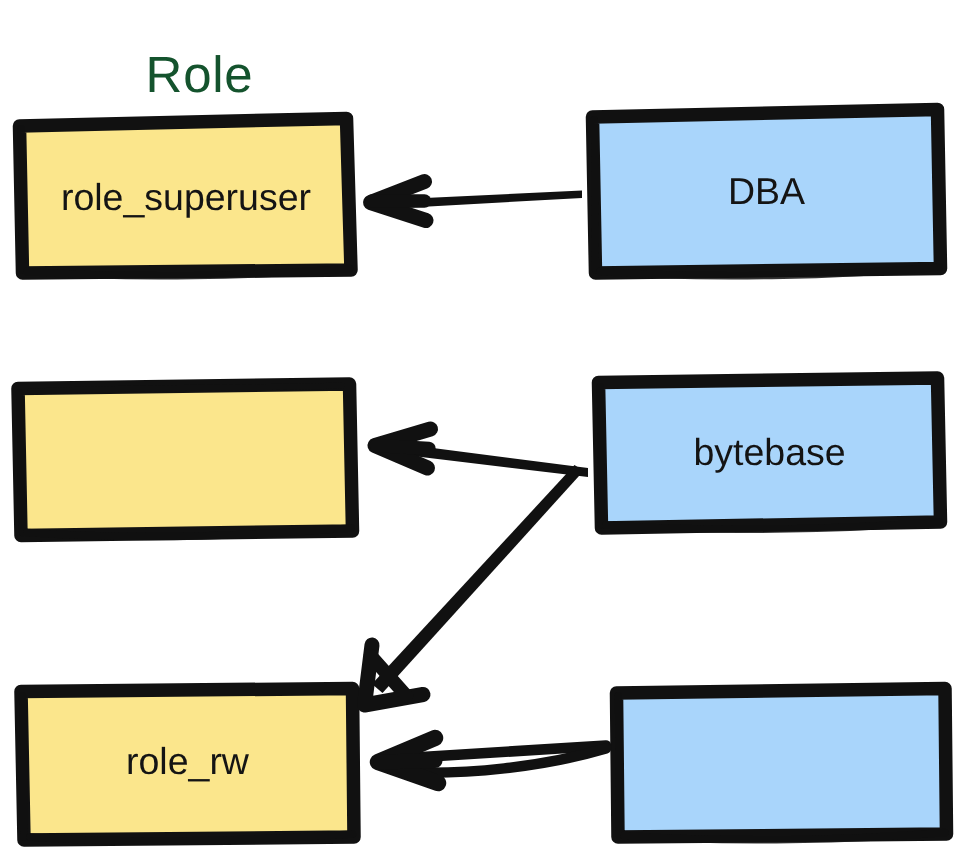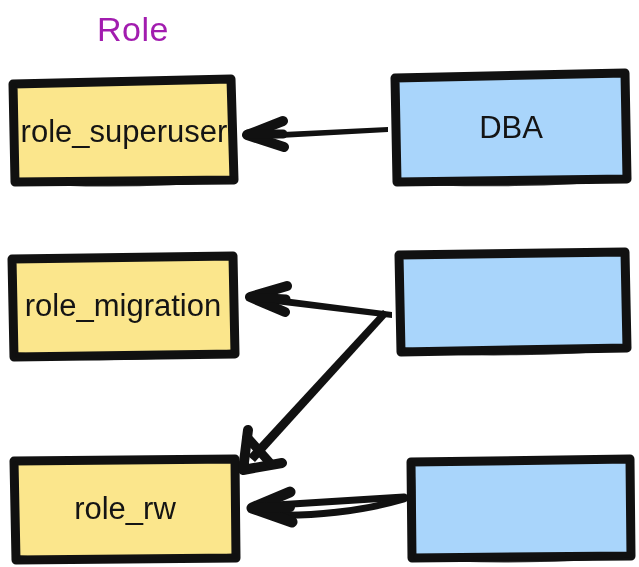--- a/index.html
+++ b/index.html
@@ -17,41 +17,42 @@
     width: 639px;
     height: 567px;
     background: #ffffff;
     overflow: hidden;
   }
   .column-heading {
     position: absolute;
     font-size: 34px;
     font-weight: 400;
     letter-spacing: 0.5px;
-    color: #a21caf;
+    color: #14532d;
     text-align: center;
     line-height: 1;
     white-space: nowrap;
+    margin-top: 21px;
   }
   #heading-role  { left: 28px;  top: 12px; width: 210px; }
   #heading-user  { left: 400px; top: 12px; width: 230px; }
 
   
   #sketch-layer {
     position: absolute;
     left: 0; top: 0;
     width: 639px;
     height: 567px;
   }
   .node-label {
     position: absolute;
     display: flex;
     align-items: center;
     justify-content: center;
-    font-size: 31px;
+    font-size: 25px;
     font-weight: 400;
     color: #141414;
     white-space: nowrap;
     pointer-events: none;
   }
 </style>
 </head>
 <body>
 
 <div id="diagram-root">
@@ -119,21 +120,21 @@
     <g>
       <path d="M404,497 L276,505" fill="none" stroke="#111111" stroke-width="7" stroke-linecap="round"></path>
       <path d="M404,499 C360,512 310,516 276,515" fill="none" stroke="#111111" stroke-width="7" stroke-linecap="round"></path>
       <path d="M290,492 L252,508 L292,522" fill="none" stroke="#111111" stroke-width="11" stroke-linecap="round" stroke-linejoin="round"></path>
       <path d="M254,508 L290,507" stroke="#111111" stroke-width="10" stroke-linecap="round"></path>
     </g>
   </svg>
 
   <div class="node-label" style="left:18px; top:84px; width:212px; height:96px;">role_superuser</div>
 
-  <div class="node-label" style="left:16px; top:258px; width:214px; height:96px;">role_migration</div>
 
   <div class="node-label" style="left:398px; top:78px; width:226px; height:100px;">DBA</div>
 
   <div class="node-label" style="left:18px; top:460px; width:214px; height:97px;">role_rw</div>
 
+  <div class="node-label" style="left:402px; top:254px; width:222px; height:96px;">bytebase</div>
 
 
 </div>
 
 </body></html>

